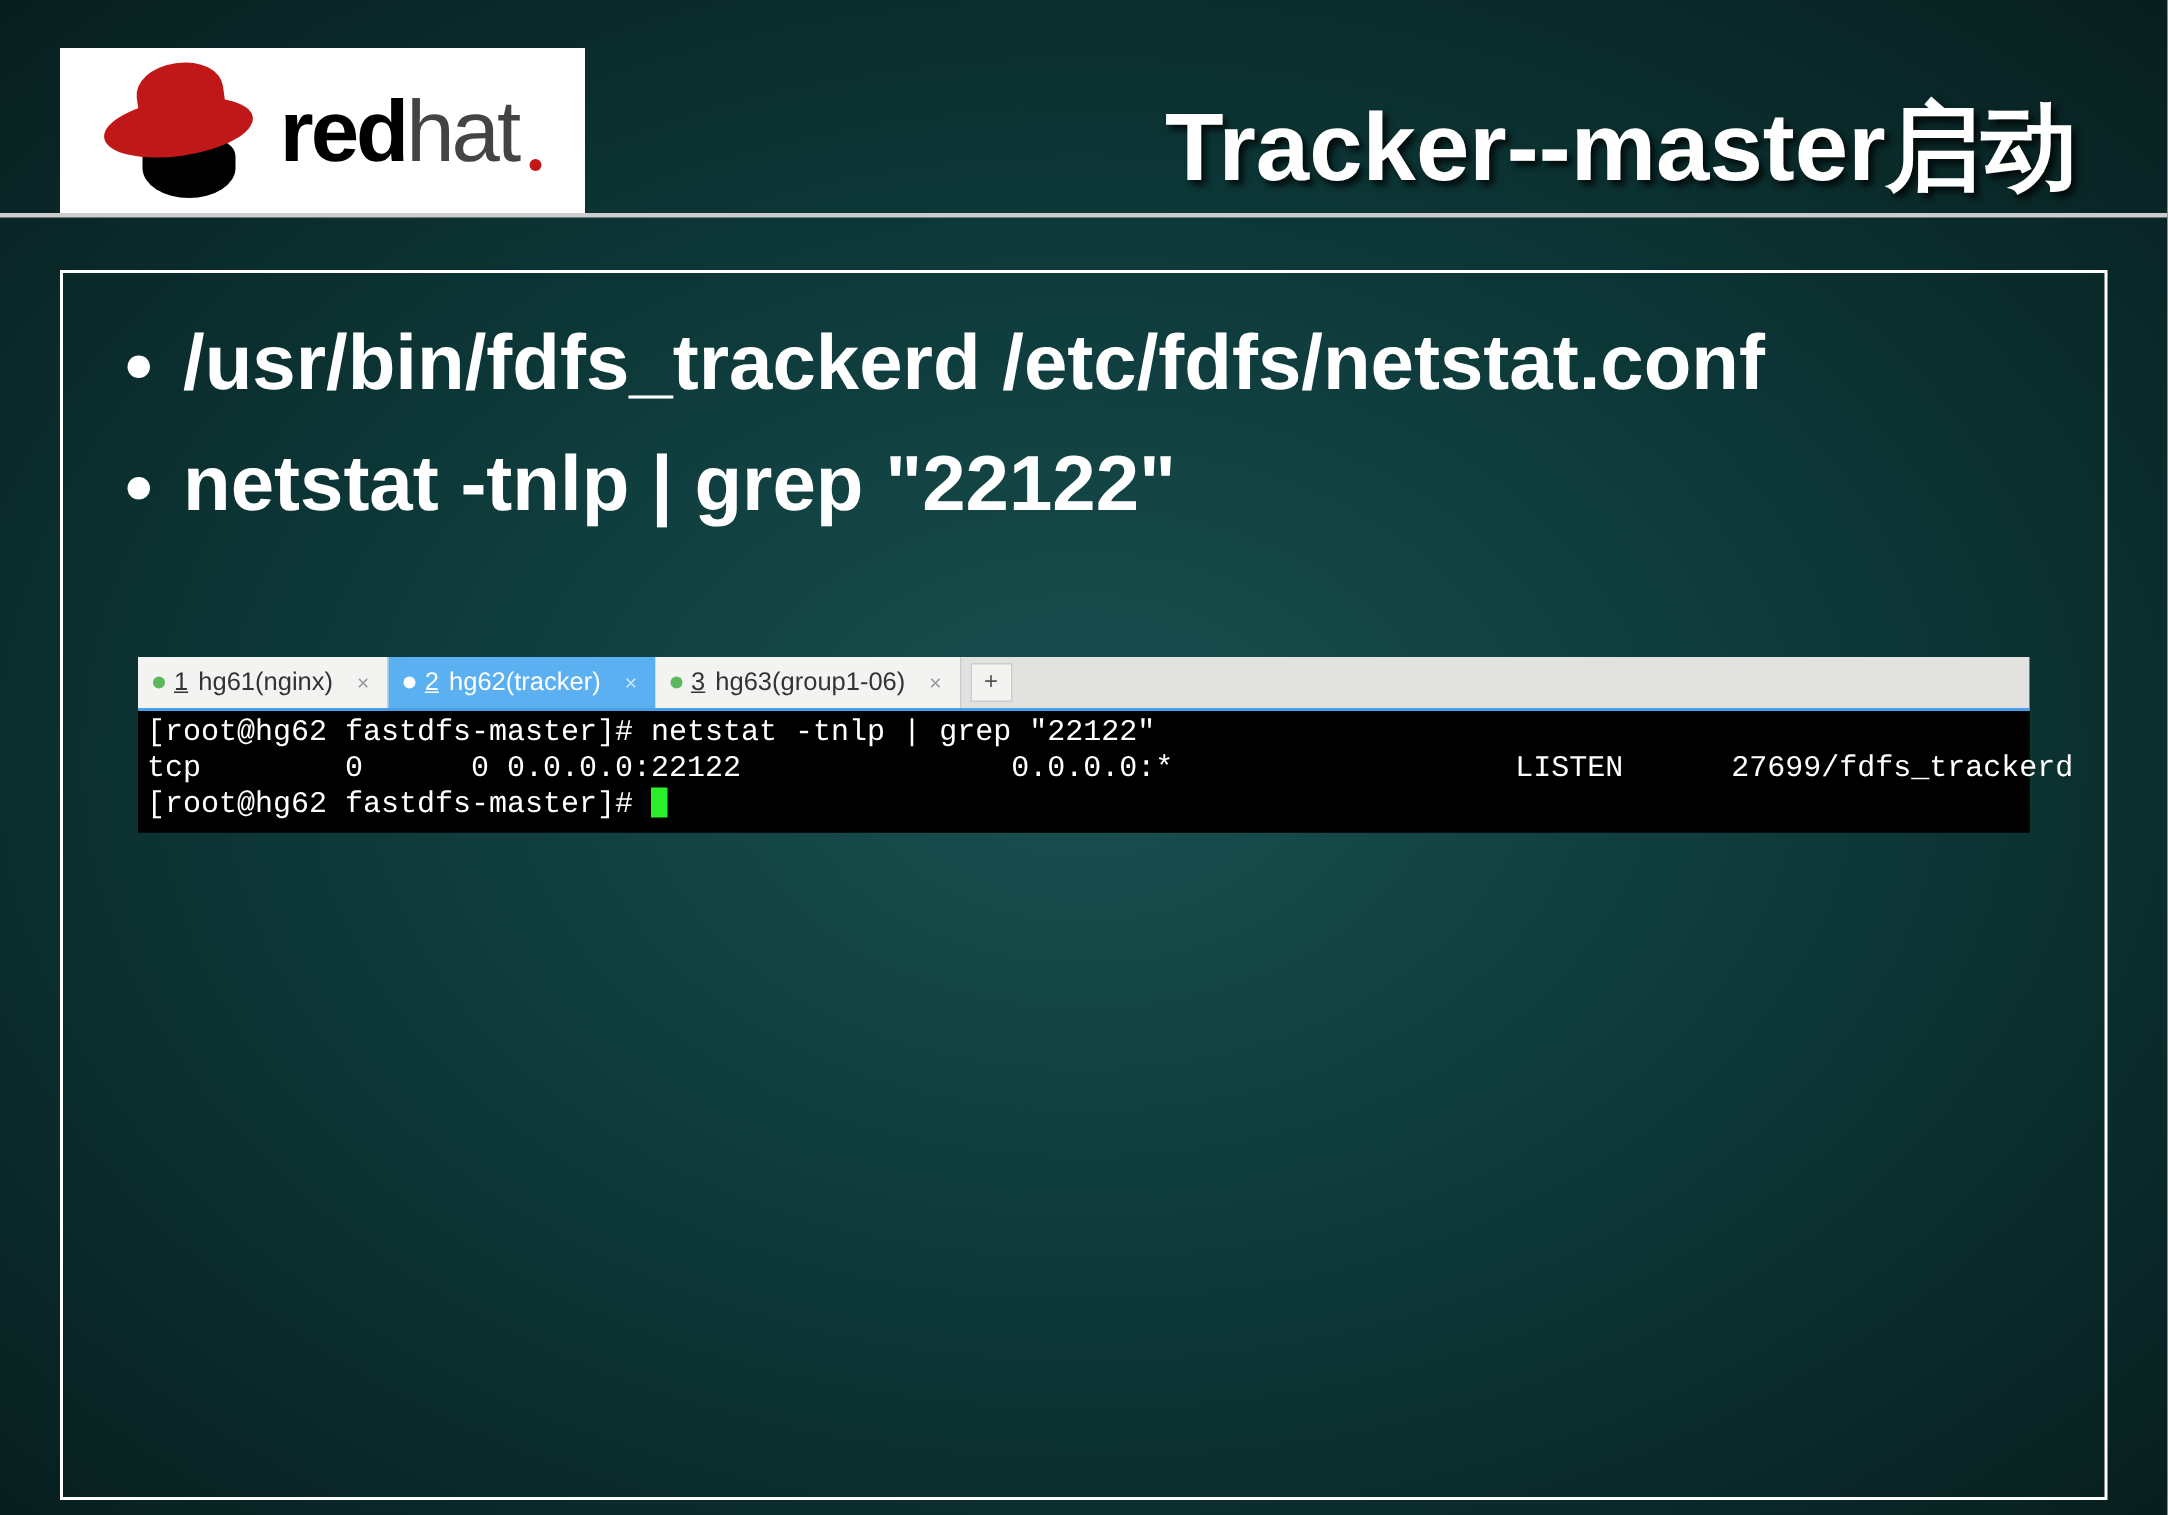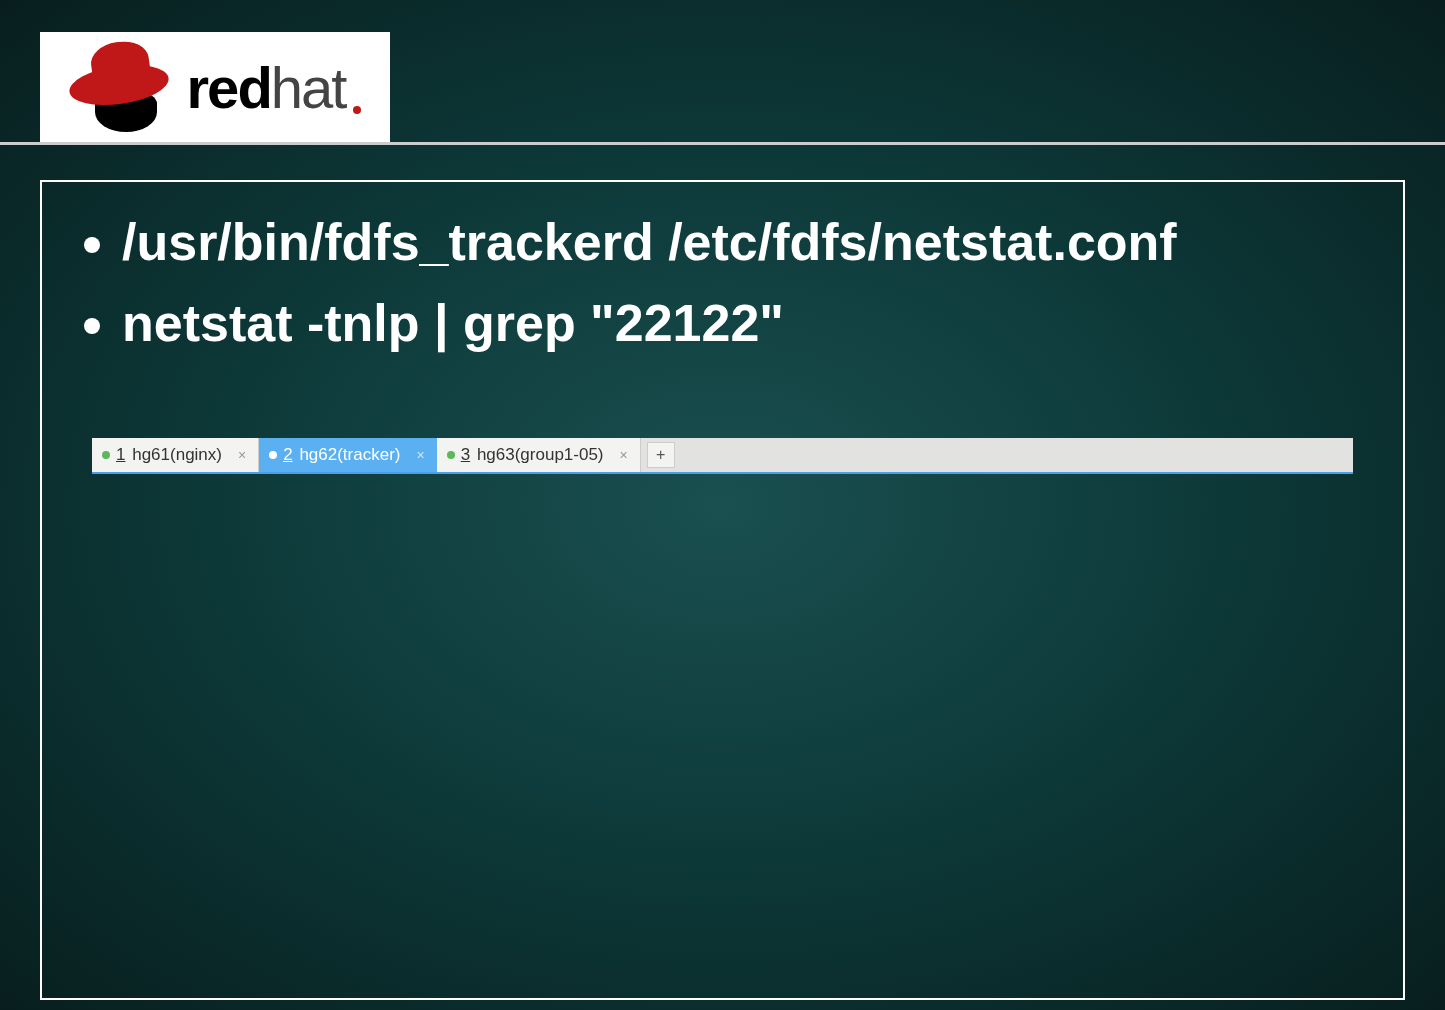--- a/index.html
+++ b/index.html
@@ -179,20 +179,21 @@
     <div class="logo-icon">
       <div class="face"></div>
       <div class="hat-brim"></div>
       <div class="hat-top"></div>
     </div>
     <div class="logo-text">
       <span class="bold">red</span><span class="light">hat</span>
     </div>
     <div class="logo-dot"></div>
   </div>
+  <div class="title">Tracker--master启动</div>
 </div>
 
 <div class="content-box">
   <ul class="bullet-list">
     <li>/usr/bin/fdfs_trackerd /etc/fdfs/netstat.conf</li>
     <li>netstat -tnlp | grep "22122"</li>
   </ul>
 
   <div class="terminal-wrap">
     <div class="tab-bar">
@@ -201,19 +202,22 @@
         <span><span class="num">1</span> <span>hg61(nginx)</span></span>
         <span class="close">×</span>
       </div>
       <div class="tab active">
         <span class="dot"></span>
         <span><span class="num">2</span> <span>hg62(tracker)</span></span>
         <span class="close">×</span>
       </div>
       <div class="tab">
         <span class="dot"></span>
-        <span><span class="num">3</span> <span>hg63(group1-05)</span></span>
+        <span><span class="num">3</span> <span>hg63(group1-06)</span></span>
         <span class="close">×</span>
       </div>
       <div class="tab-add">+</div>
     </div>
+    <div class="terminal-body"><span>[root@hg62 fastdfs-master]# netstat -tnlp | grep "22122"</span>
+<span>tcp        0      0 0.0.0.0:22122               0.0.0.0:*                   LISTEN      27699/fdfs_trackerd</span>
+<span>[root@hg62 fastdfs-master]# </span><span class="cursor"></span></div>
   </div>
 </div>
 
 </body></html>

